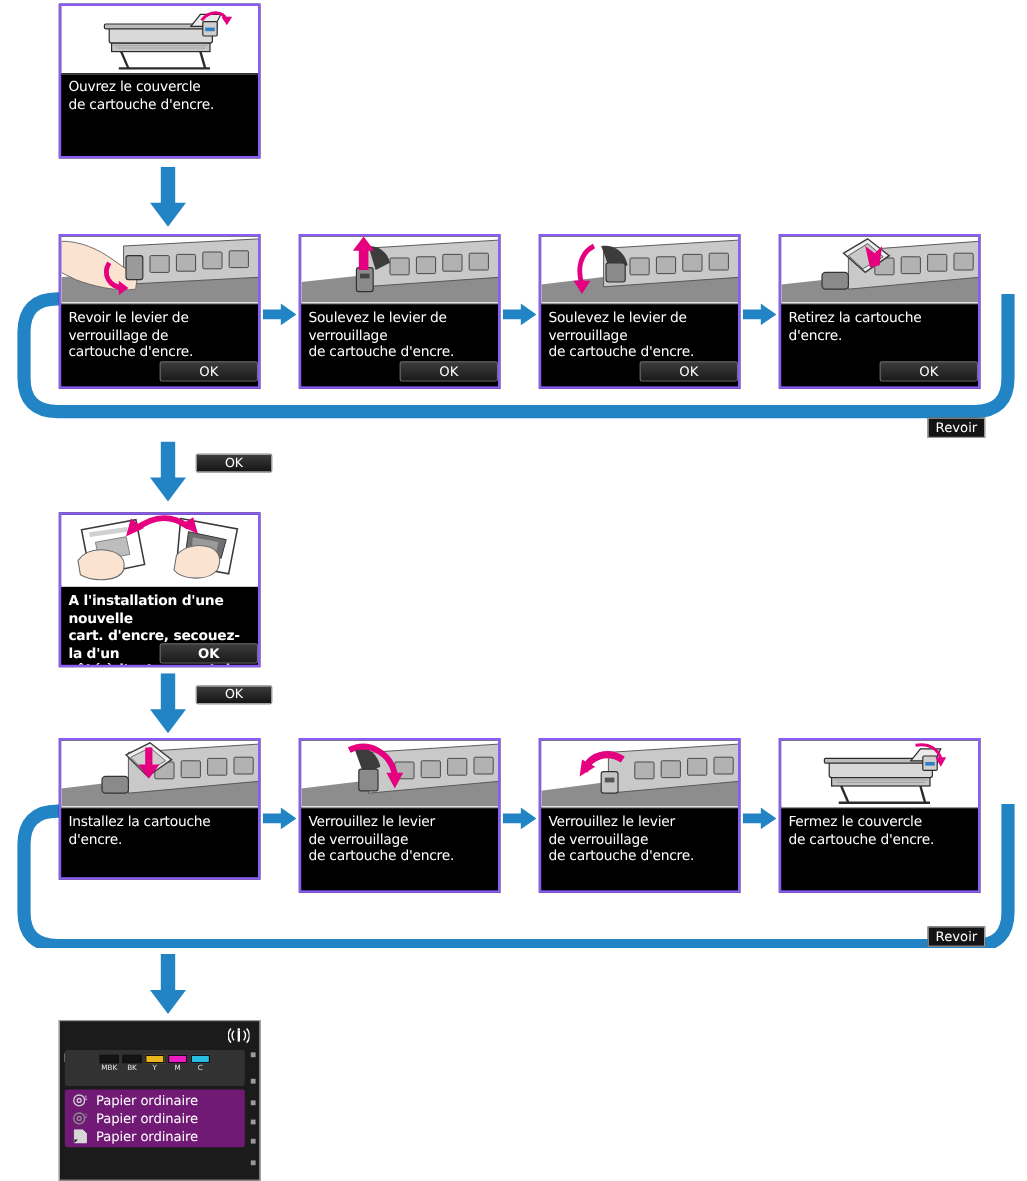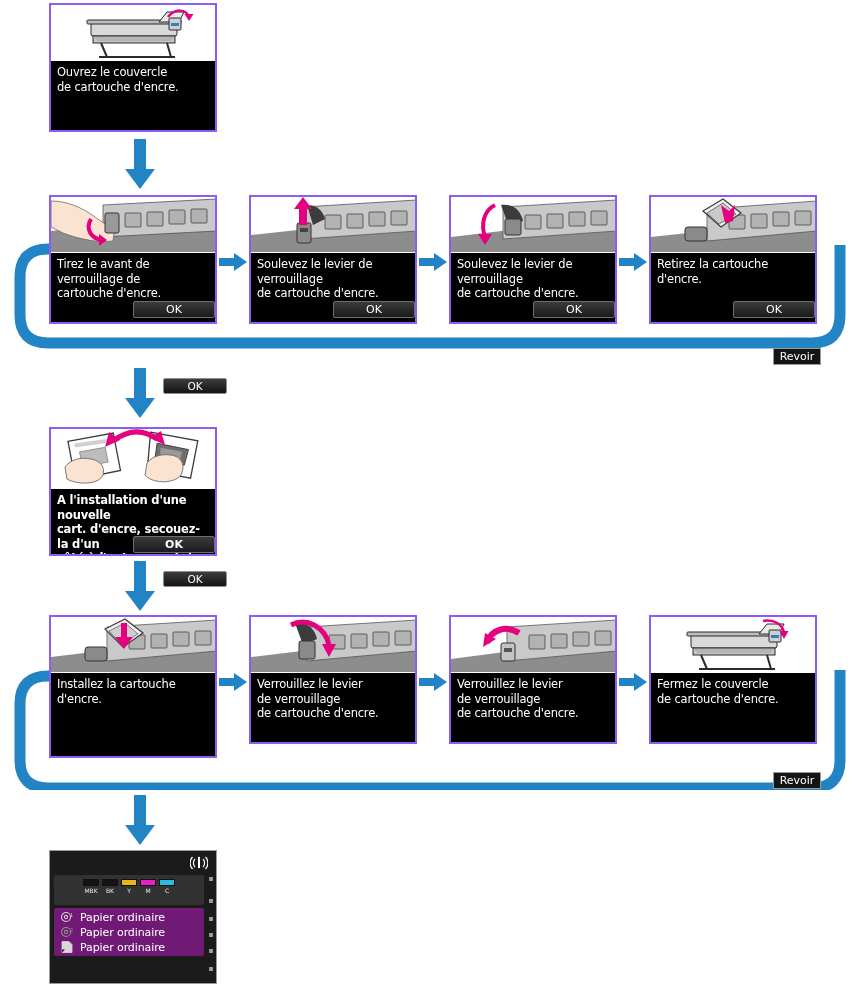--- a/index.html
+++ b/index.html
@@ -165,21 +165,21 @@
           <rect x="96" y="15" width="16" height="14" rx="1"></rect>
           <rect x="118" y="13" width="16" height="14" rx="1"></rect>
           <rect x="140" y="12" width="16" height="14" rx="1"></rect>
         </g>
         <path d="M0 4 C16 4 30 10 44 20 C52 26 58 30 64 30 L62 44 C46 46 28 42 12 36 L0 30 Z" fill="#fbe3d2" stroke="#6b6b6b" stroke-width="0.8"></path>
         <rect x="54" y="16" width="14" height="20" rx="2" fill="#9a9a9a" stroke="#333"></rect>
         <path d="M40 22 C34 32 40 42 52 43" stroke="#e5007f" stroke-width="4" fill="none"></path>
         <path d="M56 43 l-8 -6 v12 Z" fill="#e5007f"></path>
       </svg>
     </div>
-    <div class="msg" style="top:60px;">Tirez le avant de verrouillage de
+    <div class="msg" style="top:60px;">Revoir le levier de verrouillage de
 cartouche d'encre.</div>
     <div class="okbtn" style="left:82px;top:104px;width:82px;height:17px;">OK</div>
   </div>
   <div class="arrow-right" style="left:219px;top:253px;">
     <svg width="28" height="18" viewBox="0 0 28 18">
         <path d="M0 5 h15 v-5 l13 9 l-13 9 v-5 H0 Z" fill="#2284c5"></path>
       </svg>
   </div>
 
   <div class="panel" style="left:249px;top:195px;width:168px;height:129px;z-index:3;">
@@ -307,21 +307,21 @@
   </div>
   <div class="okchip" style="left:163px;top:571px;width:64px;height:16px;">OK</div>
 
   <div class="loop" style="left:6px;top:608px;width:844px;height:182px;z-index:1;">
     <svg width="844" height="182" viewBox="0 0 844 182">
       <path d="M834 62 L834 152 Q834 180 806 180 L42 180 Q14 180 14 152 L14 96 Q14 68 42 68 L100 68" fill="none" stroke="#2284c5" stroke-width="11"></path>
       <path d="M116 68 l-18 -12 v24 Z" fill="#2284c5"></path>
     </svg>
   </div>
 
-  <div class="panel" style="left:49px;top:615px;width:168px;height:143px;z-index:3;">
+  <div class="panel" style="left:49px;top:615px;width:168px;height:118px;z-index:3;">
     <div class="illus" style="height:56px;">
       <svg width="166" height="55" viewBox="0 0 166 55">
         <rect x="0" y="0" width="166" height="55" fill="#ffffff"></rect>
         <path d="M0 40 L166 20 L166 55 L0 55 Z" fill="#8d8d8d"></path>
         <path d="M56 10 L166 3 L166 34 L56 44 Z" fill="#c9c9c9" stroke="#555" stroke-width="0.8"></path>
         <g fill="#b2b2b2" stroke="#444" stroke-width="0.8">
           <rect x="78" y="18" width="16" height="14" rx="1"></rect>
           <rect x="100" y="17" width="16" height="14" rx="1"></rect>
           <rect x="122" y="15" width="16" height="14" rx="1"></rect>
           <rect x="144" y="14" width="16" height="14" rx="1"></rect>

